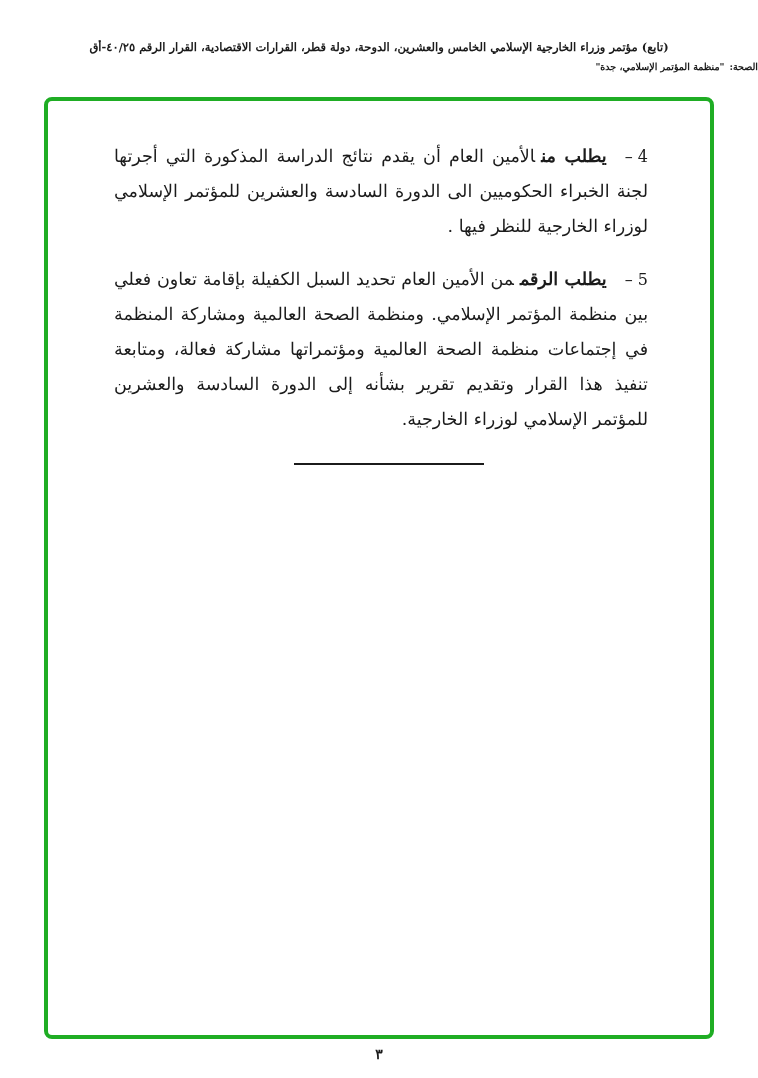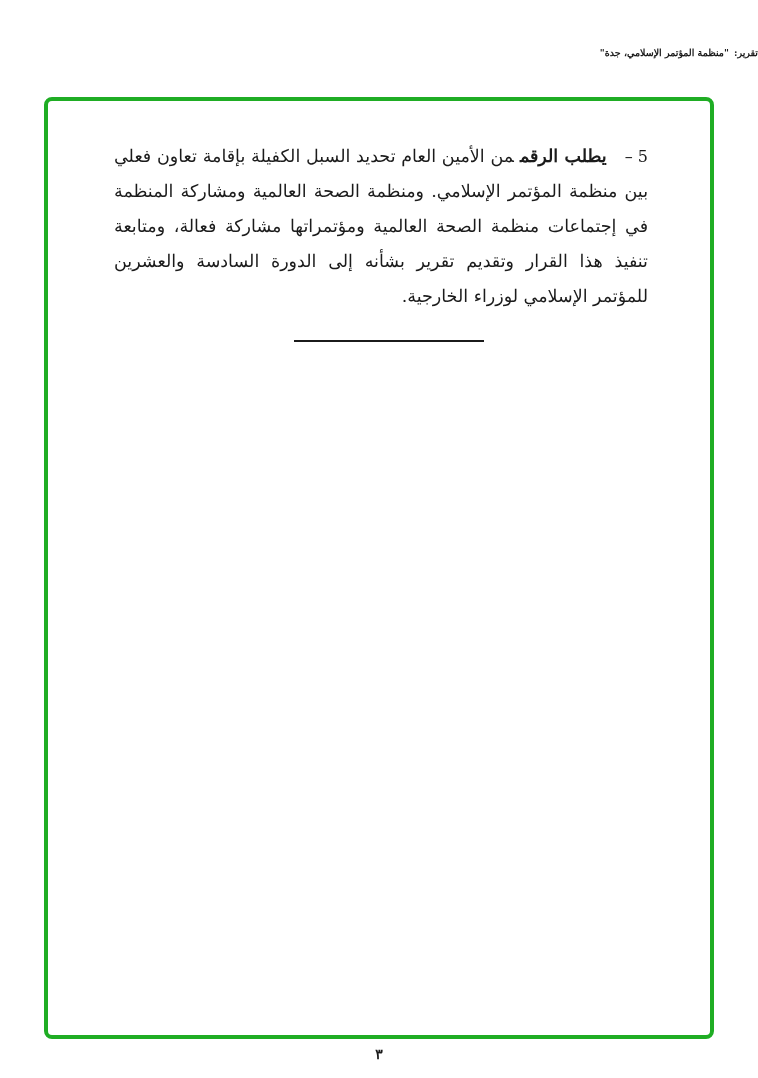--- a/index.html
+++ b/index.html
@@ -78,28 +78,32 @@
     bottom: 16px;
     text-align: center;
     font-weight: bold;
     font-size: 14px;
   }
 </style>
 </head>
 <body>
 
 <header class="doc-header">
+  <div class="title-line">(تابع) مؤتمر وزراء الخارجية الإسلامي الخامس والعشرين، الدوحة، دولة قطر، القرارات الاقتصادية، القرار الرقم ٤٠/٢٥-أق</div>
   <div class="source-note">
-    <span class="src-label">تقرير:</span><span>"منظمة المؤتمر الإسلامي، جدة"</span>
+    <span class="src-label">الصحة:</span><span>"منظمة المؤتمر الإسلامي، جدة"</span>
   </div>
 </header>
 
 <div class="content-frame">
   <div class="frame-inner">
 
+    <p class="res-item">
+      <span class="item-marker">4 –</span><span class="item-lead">يطلب من</span><span class="item-body">الأمين العام أن يقدم نتائج الدراسة المذكورة التي أجرتها لجنة الخبراء الحكوميين الى الدورة السادسة والعشرين للمؤتمر الإسلامي لوزراء الخارجية للنظر فيها .</span>
+    </p>
 
     <p class="res-item">
       <span class="item-marker">5 –</span><span class="item-lead">يطلب الرقم</span><span class="item-body">من الأمين العام تحديد السبل الكفيلة بإقامة تعاون فعلي بين منظمة المؤتمر الإسلامي. ومنظمة الصحة العالمية ومشاركة المنظمة في إجتماعات منظمة الصحة العالمية ومؤتمراتها مشاركة فعالة، ومتابعة تنفيذ هذا القرار وتقديم تقرير بشأنه إلى الدورة السادسة والعشرين للمؤتمر الإسلامي لوزراء الخارجية.</span>
     </p>
 
     <div class="section-divider"></div>
 
   </div>
 </div>
 

